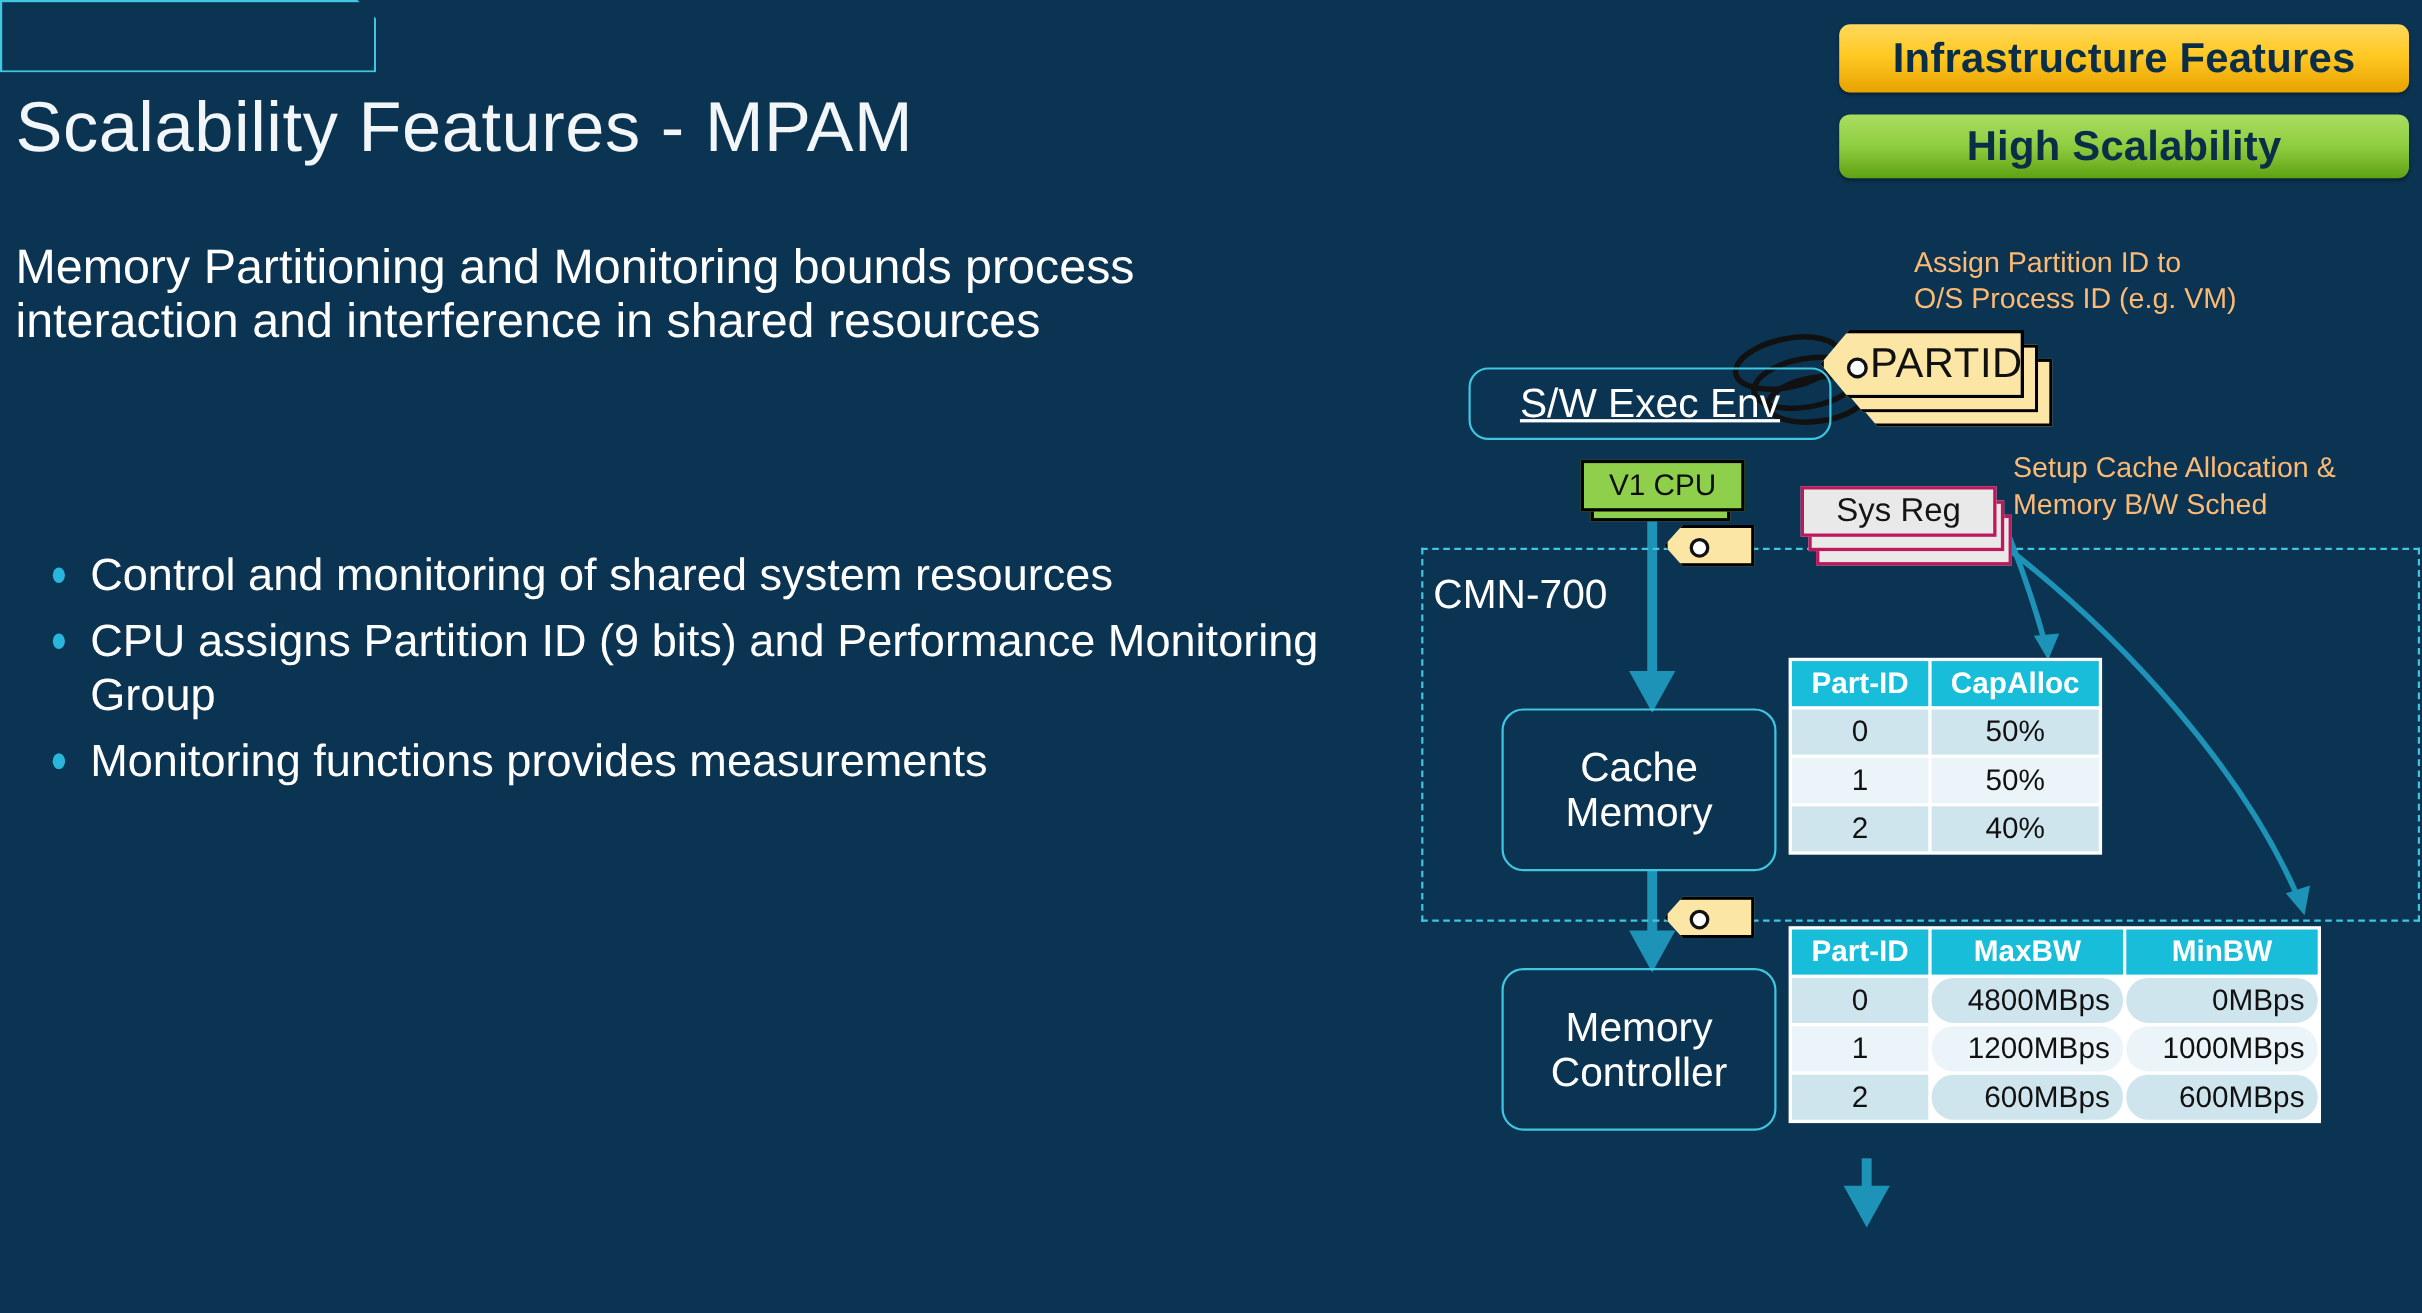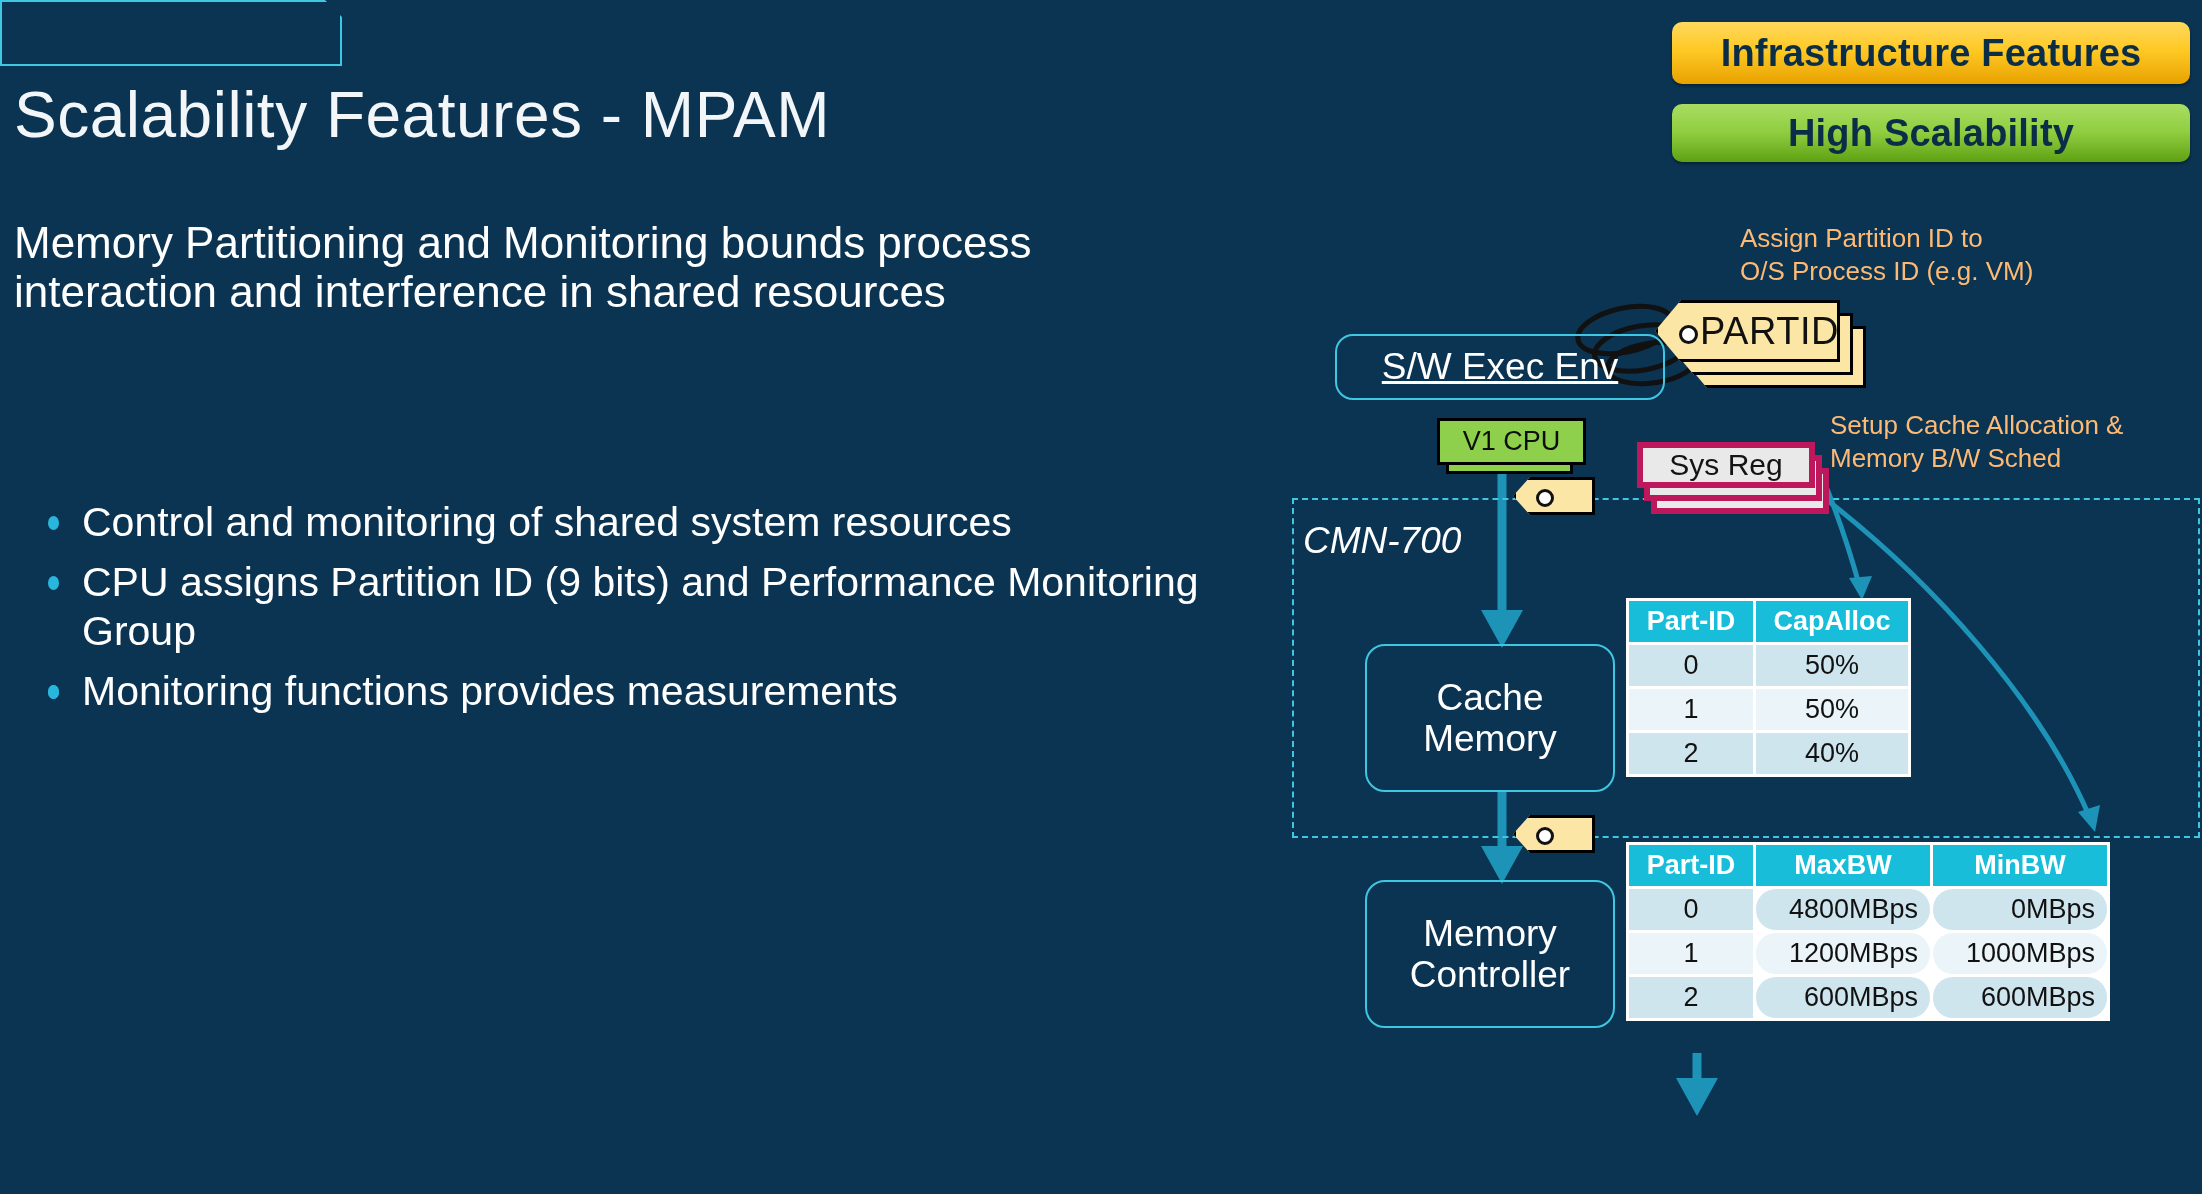--- a/index.html
+++ b/index.html
@@ -94,42 +94,42 @@
     position:absolute; inset:0; display:flex; align-items:center; justify-content:center;
   }
 
   
   #region-cmn {
     position: absolute; left: 1292px; top: 498px; width: 908px; height: 340px;
     border: 2px dashed #3fc6e0; box-sizing: border-box;
   }
   #region-cmn-label {
     position: absolute; left: 1303px; top: 520px;
-    font-size: 37px; color: #ffffff; font-style: italic;
+    font-size: 37px; color: #ffffff;
   }
 
   
   #node-v1cpu-wrap { position: absolute; left: 1437px; top: 418px; width: 136px; height: 56px; }
   #node-v1cpu-shadow {
     position: absolute; left: 9px; top: 9px; width: 127px; height: 47px;
     background: #8ecf4b; border: 3px solid #000;
     box-sizing: border-box;
   }
   #node-v1cpu {
     position: absolute; left: 0; top: 0; width: 149px; height: 47px;
     background: #8ecf4b; border: 3px solid #000; box-sizing: border-box;
     display: flex; align-items: center; justify-content: center;
     font-size: 27px; color: #0d0d0d;
   }
 
   
   #node-sysreg-wrap { position: absolute; left: 1637px; top: 442px; width: 200px; height: 72px; }
   .sysreg-layer {
     position: absolute; background: #e9e9e9;
-    border: 6px solid #be185d; box-sizing: border-box;
+    border: 3px solid #be185d; box-sizing: border-box;
   }
   #sysreg-l3 { left: 14px; top: 26px; width: 178px; height: 46px; }
   #sysreg-l2 { left: 7px; top: 13px; width: 178px; height: 46px; }
   #sysreg-l1 { left: 0px;  top: 0px;  width: 178px; height: 46px;
     display:flex; align-items:center; justify-content:center;
     font-size: 30px; color: #141414; }
 
   
   #tag-partid-wrap { position: absolute; left: 1655px; top: 300px; width: 250px; height: 88px; }
   .tag-shape {

